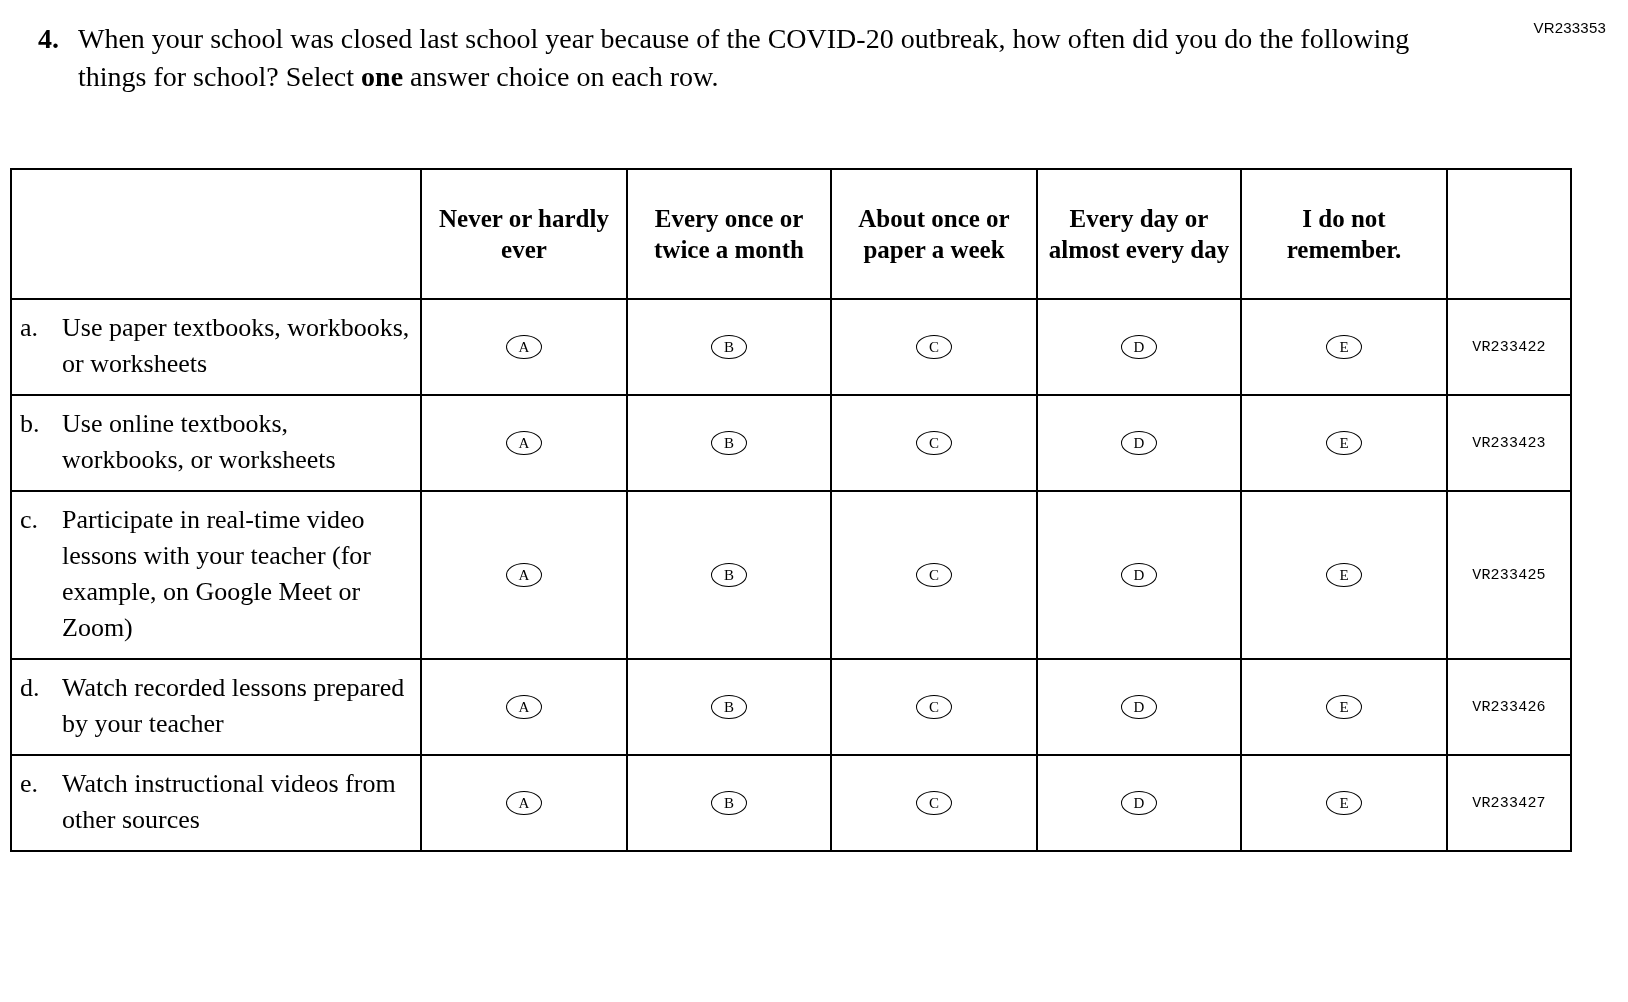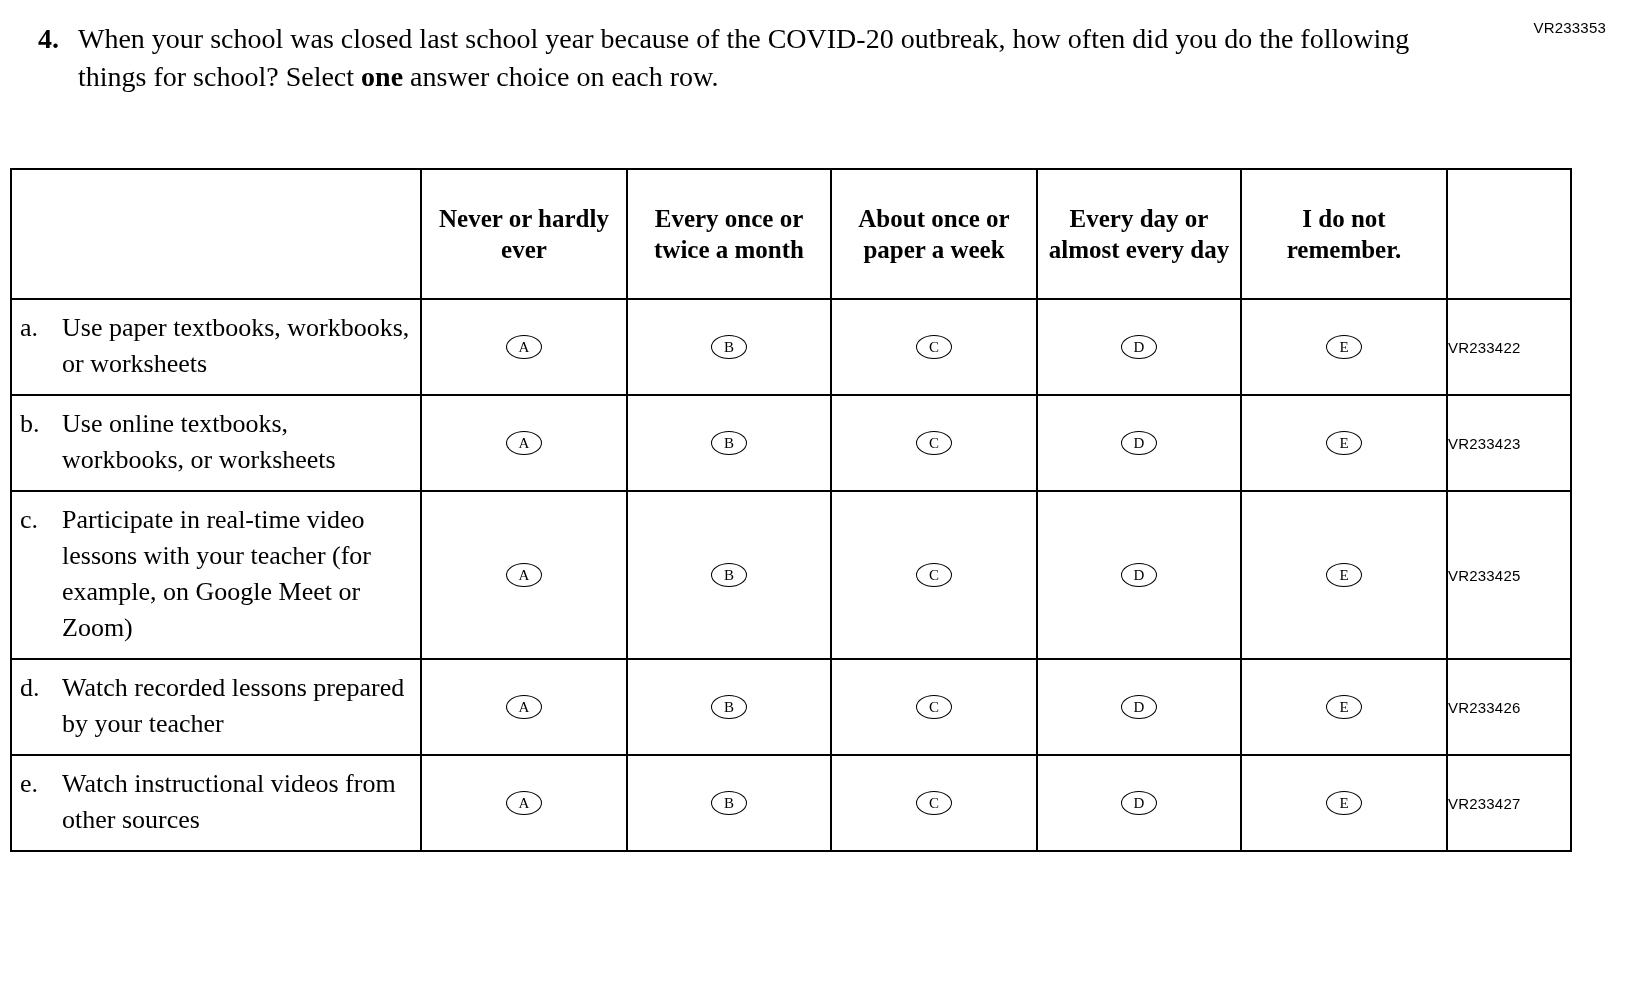--- a/index.html
+++ b/index.html
@@ -125,21 +125,22 @@
     height: 22px;
     line-height: 22px;
     border: 1.6px solid #000000;
     border-radius: 50%;
     font-size: 15px;
     font-family: "Liberation Serif", serif;
     text-align: center;
     vertical-align: middle;
   }
   td.code-cell {
-    font-family: Liberation Sans, sans-serif;
+    text-align: center;
+    font-family: Liberation Mono, monospace;
     font-size: 15px;
     letter-spacing: 0.2px;
     border-radius: 9px;
   }
 </style>
 </head>
 <body>
 
 <div class="page">
 

